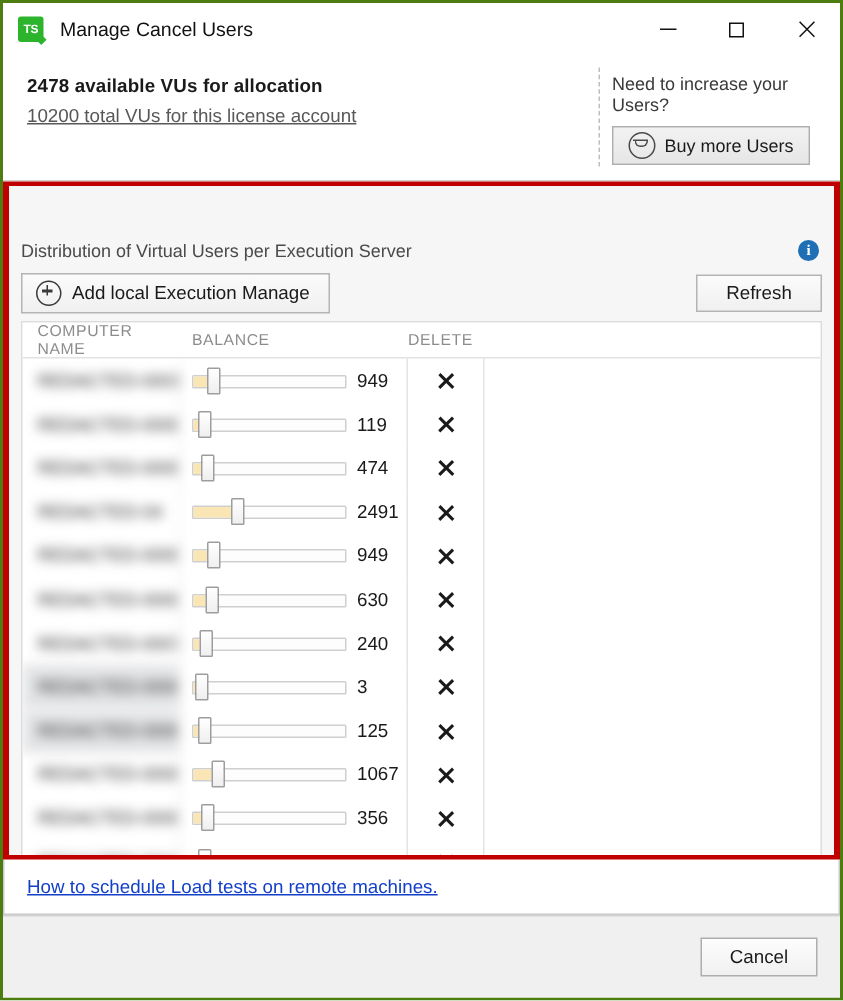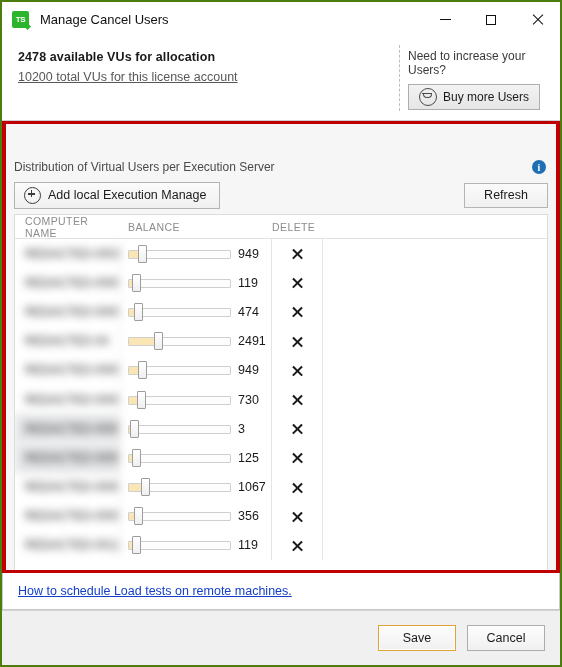--- a/index.html
+++ b/index.html
@@ -595,21 +595,36 @@
               <div class="cell cell-rest"></div>
             </div>
             <div class="grow">
               <div class="cell cell-name">REDACTED-00006</div>
               <div class="cell cell-bal">
                 <div class="slider">
                   <div class="track"></div>
                   <div class="fill" style="width: 8.4px;"></div>
                   <div class="thumb" style="left: 9.4px;"></div>
                 </div>
-                <div class="val">730</div>
+                <div class="val">630</div>
+              </div>
+              <div class="cell cell-del">
+                <span class="x-icon"></span>
+              </div>
+              <div class="cell cell-rest"></div>
+            </div>
+            <div class="grow">
+              <div class="cell cell-name">REDACTED-0007</div>
+              <div class="cell cell-bal">
+                <div class="slider">
+                  <div class="track"></div>
+                  <div class="fill" style="width: 3.7px;"></div>
+                  <div class="thumb" style="left: 4.7px;"></div>
+                </div>
+                <div class="val">240</div>
               </div>
               <div class="cell cell-del">
                 <span class="x-icon"></span>
               </div>
               <div class="cell cell-rest"></div>
             </div>
             <div class="grow">
               <div class="cell cell-name selected">REDACTED-000008</div>
               <div class="cell cell-bal">
                 <div class="slider">
@@ -688,17 +703,16 @@
       </div>
 
     </div>
   </div>
 
   <div id="linkbar">
     <a id="help-link" href="#">How to schedule Load tests on remote machines.</a>
   </div>
 
   <div id="buttonbar">
-    <div class="dlg-btn default">Save</div>
     <div class="dlg-btn">Cancel</div>
   </div>
 
 </div>
 
 </body></html>

